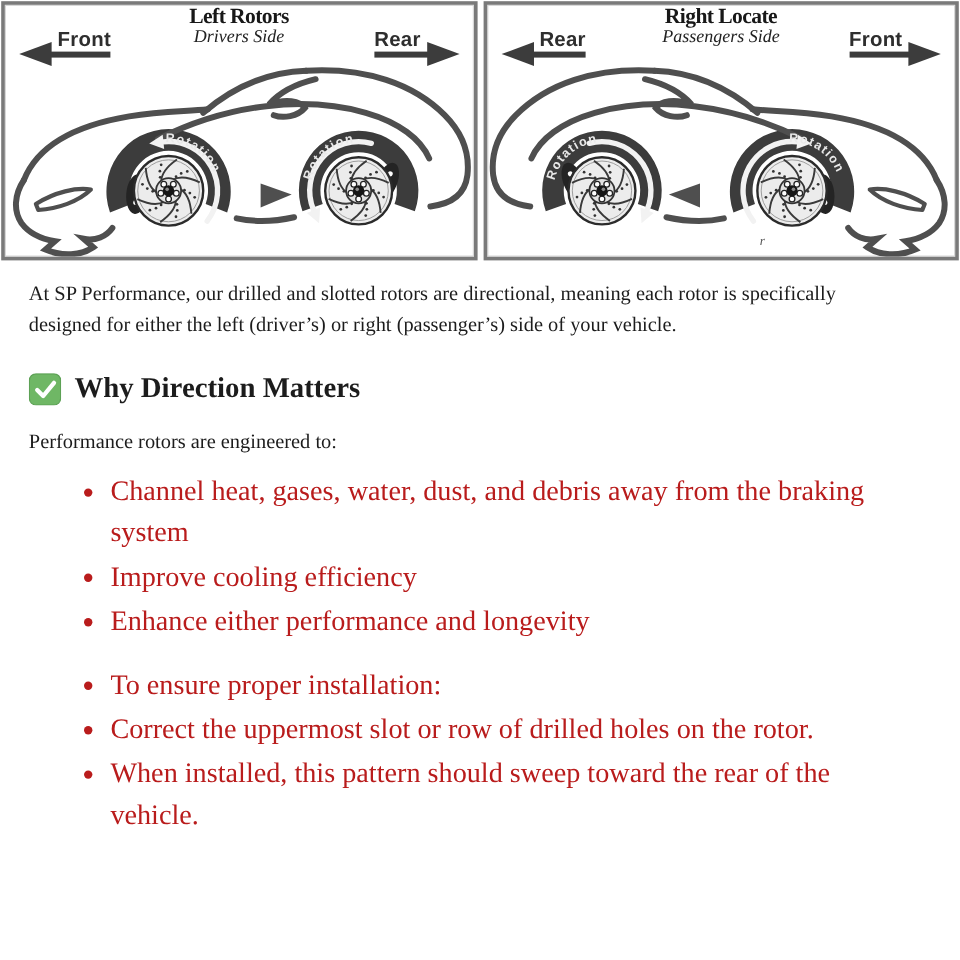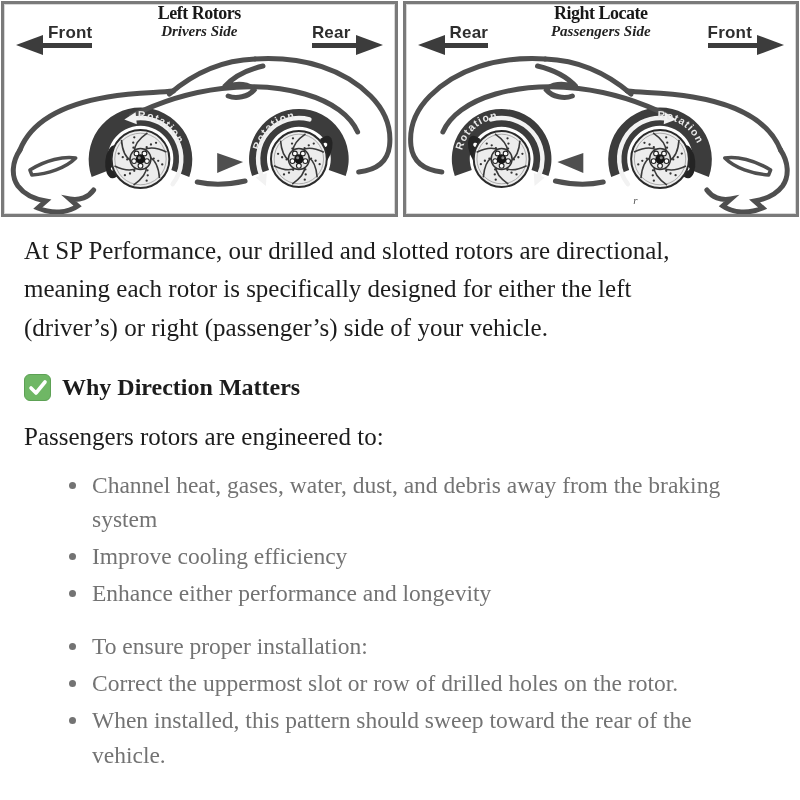--- a/index.html
+++ b/index.html
@@ -7,49 +7,49 @@
 
   
   .diagram{display:flex;gap:5px;height:218px;padding:1px;}
   .panel{flex:1;position:relative;background:#fff;border:3px solid #7a7a7a;
          box-shadow:inset 0 0 0 1px #d8d8d8;overflow:hidden;}
   .panel-header{position:absolute;top:5px;left:12px;right:12px;display:flex;
                 justify-content:space-between;align-items:flex-end;z-index:3;
                 font-family:"Liberation Sans",sans-serif;margin-top:11px;}
   .panel-titles{position:absolute;left:0;right:0;top:0;text-align:center;pointer-events:none;}
   .panel-title{font-weight:bold;font-size:18px;line-height:1.0;color:#181818;letter-spacing:-0.5px;}
-  .panel-subtitle{font-weight:bold;font-style:italic;font-size:15px;color:#222;margin-top:1px;}
+  .panel-subtitle{font-weight:normal;font-style:italic;font-size:15px;color:#222;margin-top:1px;}
   .dir{position:relative;height:34px;margin-top:4px;z-index:4;}
   .dir .lbl{position:relative;z-index:2;font-weight:bold;font-size:17px;color:#2e2e2e;
             letter-spacing:0.2px;display:block;line-height:1.1;}
   .dir.arrow-left{padding-left:32px;}
   .dir.arrow-left .shaft{position:absolute;left:26px;right:0;top:19px;height:5px;background:#3c3c3c;}
   .dir.arrow-left .head{position:absolute;left:0;top:11px;width:0;height:0;
         border-top:10px solid transparent;border-bottom:10px solid transparent;
         border-right:27px solid #3c3c3c;}
   .dir.arrow-right{padding-right:32px;}
   .dir.arrow-right .shaft{position:absolute;right:26px;left:0;top:19px;height:5px;background:#3c3c3c;}
   .dir.arrow-right .head{position:absolute;right:0;top:11px;width:0;height:0;
         border-top:10px solid transparent;border-bottom:10px solid transparent;
         border-left:27px solid #3c3c3c;}
   svg.car{position:absolute;left:0;bottom:0;width:100%;height:160px;z-index:1;}
 
   
   article{padding:8px 16px 0 24px;font-family:"Liberation Serif",serif;color:#1c1c1c;}
-  article p{font-size:25px;line-height:1.53;margin:0;}
+  article p{font-size:17px;line-height:1.53;margin:0;}
   .intro{max-width:700px;margin-top:6px;}
   .lead{margin-top:16px;}
   .sec-heading{display:flex;align-items:center;gap:11px;margin-top:26px;
                font-size:24px;line-height:1.2;}
   .sec-heading.bold{font-weight:bold;}
   .sec-heading.regular{font-weight:normal;font-size:24.5px;color:#222;margin-top:30px;}
   .sec-heading .hicon{flex:0 0 auto;display:inline-flex;}
   ul{margin:12px 0 0 0;padding-left:66px;list-style:disc;}
   ul.list2{margin-top:18px;}
-  li{font-size:23.5px;line-height:1.47;padding-left:2px;margin:2.5px 0;color:#737373;}
+  li{font-size:23.5px;line-height:1.47;padding-left:2px;margin:2.5px 0;color:#b91c1c;}
   ul.list1 li{max-width:640px;}
   ul.list2 li{max-width:680px;}
 </style>
 </head>
 <body>
 
 <div class="diagram">
 
   <div class="panel">
     <div class="panel-titles">
@@ -307,21 +307,21 @@
   <div class="sec-heading bold">
     <span class="hicon">
       <svg width="27" height="27" viewBox="0 0 27 27">
         <rect x="0.5" y="0.5" width="26" height="26" rx="5.5" fill="#6fb765" stroke="#5da155"></rect>
         <path d="M7 14 l5 5 l9 -11" fill="none" stroke="#fff" stroke-width="3.6" stroke-linecap="round" stroke-linejoin="round"></path>
       </svg>
     </span>
     <span>Why Direction Matters</span>
   </div>
 
-  <p class="lead">Passengers rotors are engineered to:</p>
+  <p class="lead">Performance rotors are engineered to:</p>
 
   <ul class="list1">
       <li>Channel heat, gases, water, dust, and debris away from the braking system</li>
       <li>Improve cooling efficiency</li>
       <li>Enhance either performance and longevity</li>
     </ul>
 
 
   <ul class="list2">
       <li>To ensure proper installation:</li>

